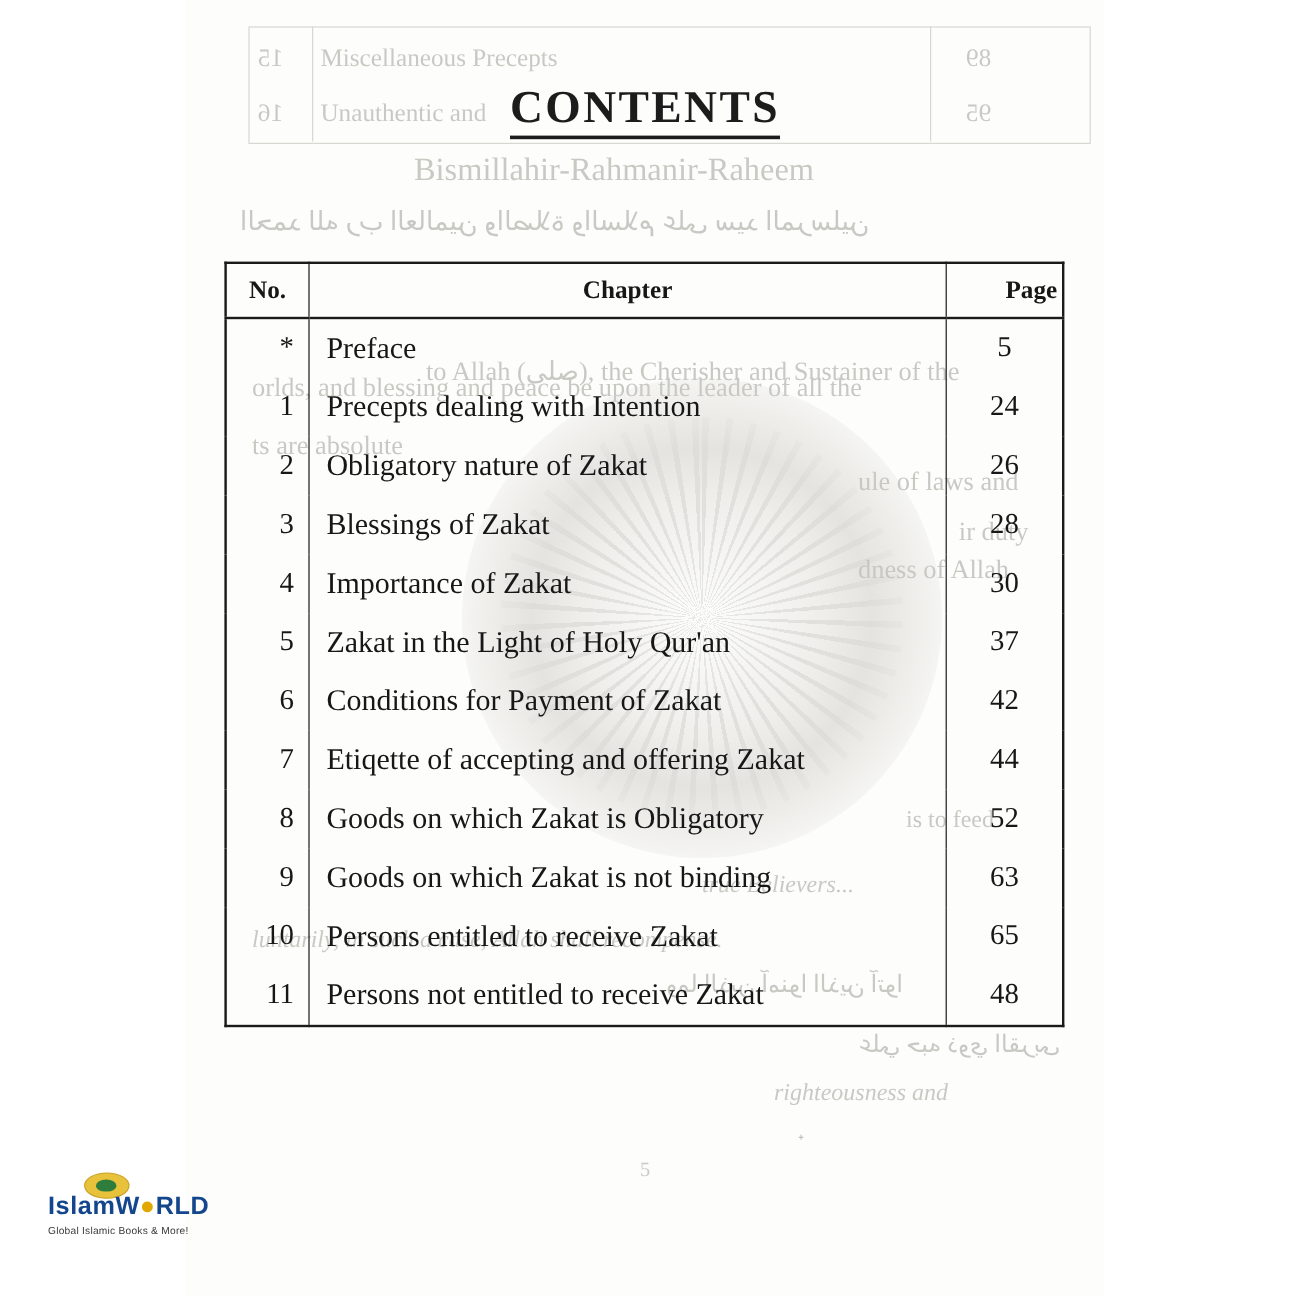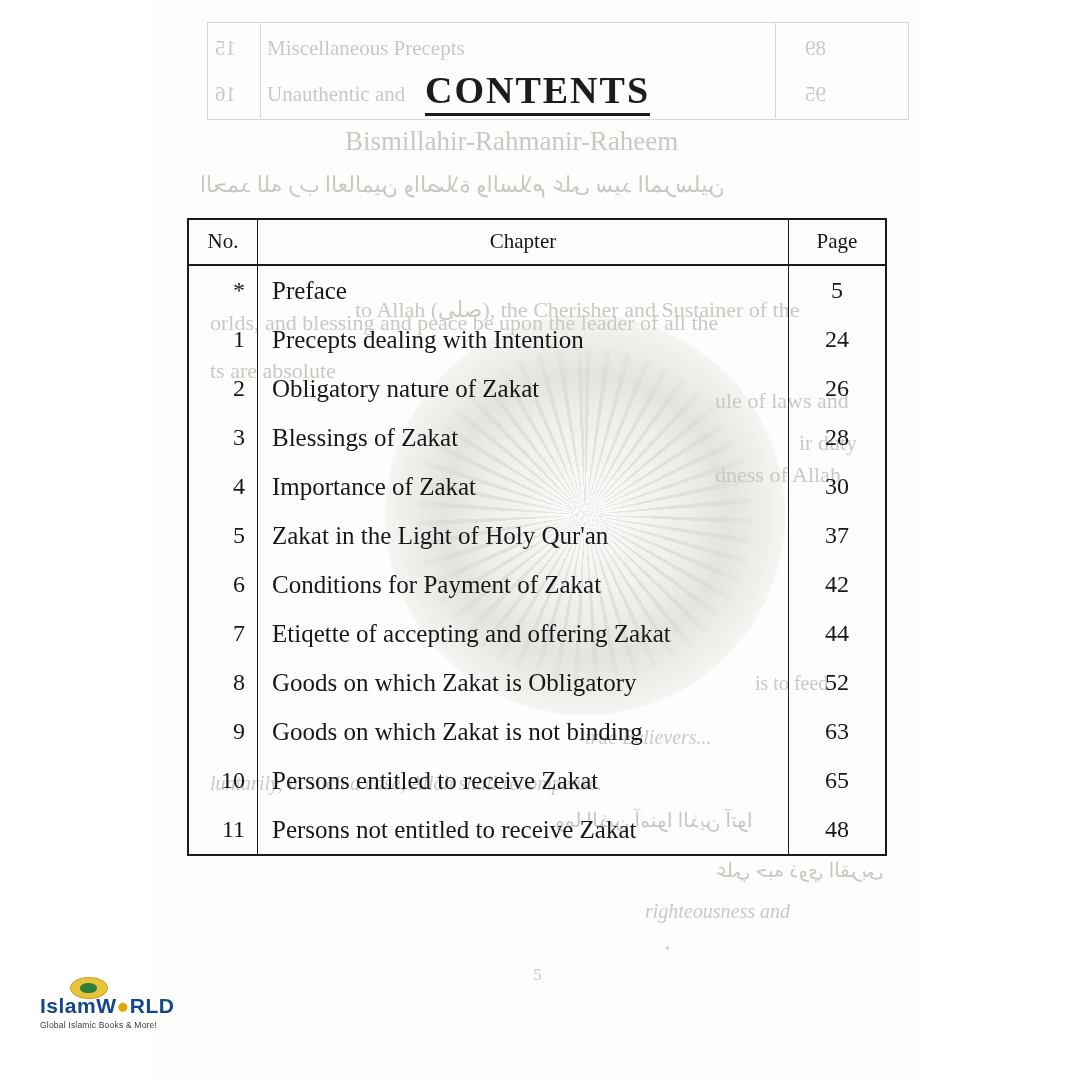--- a/index.html
+++ b/index.html
@@ -97,27 +97,27 @@
     border: 2.5px solid #1a1a1a;
     background: transparent;
   }
   #toc-table th, #toc-table td {
     border: 1.6px solid #1a1a1a;
     color: #171717;
     background: transparent;
   }
   #toc-table thead th {
     font-size: 21px;
-    font-weight: 400;
+    font-weight: 700;
     padding: 9px 4px 10px 4px;
     border-bottom: 2.2px solid #1a1a1a;
   }
   .col-no   { width: 60px;  text-align: center; }
   .col-ch   { text-align: center; }
-  .col-page { width: 88px;  text-align: center; }
+  .col-page { width: 88px;  text-align: right; }
 
   #toc-table tbody td {
     border-top: none;
     border-bottom: none;
     font-size: 25px;
     padding: 11px 0 11px 0;
     line-height: 1.08;
   }
   #toc-table tbody td.cell-no {
     text-align: right;

